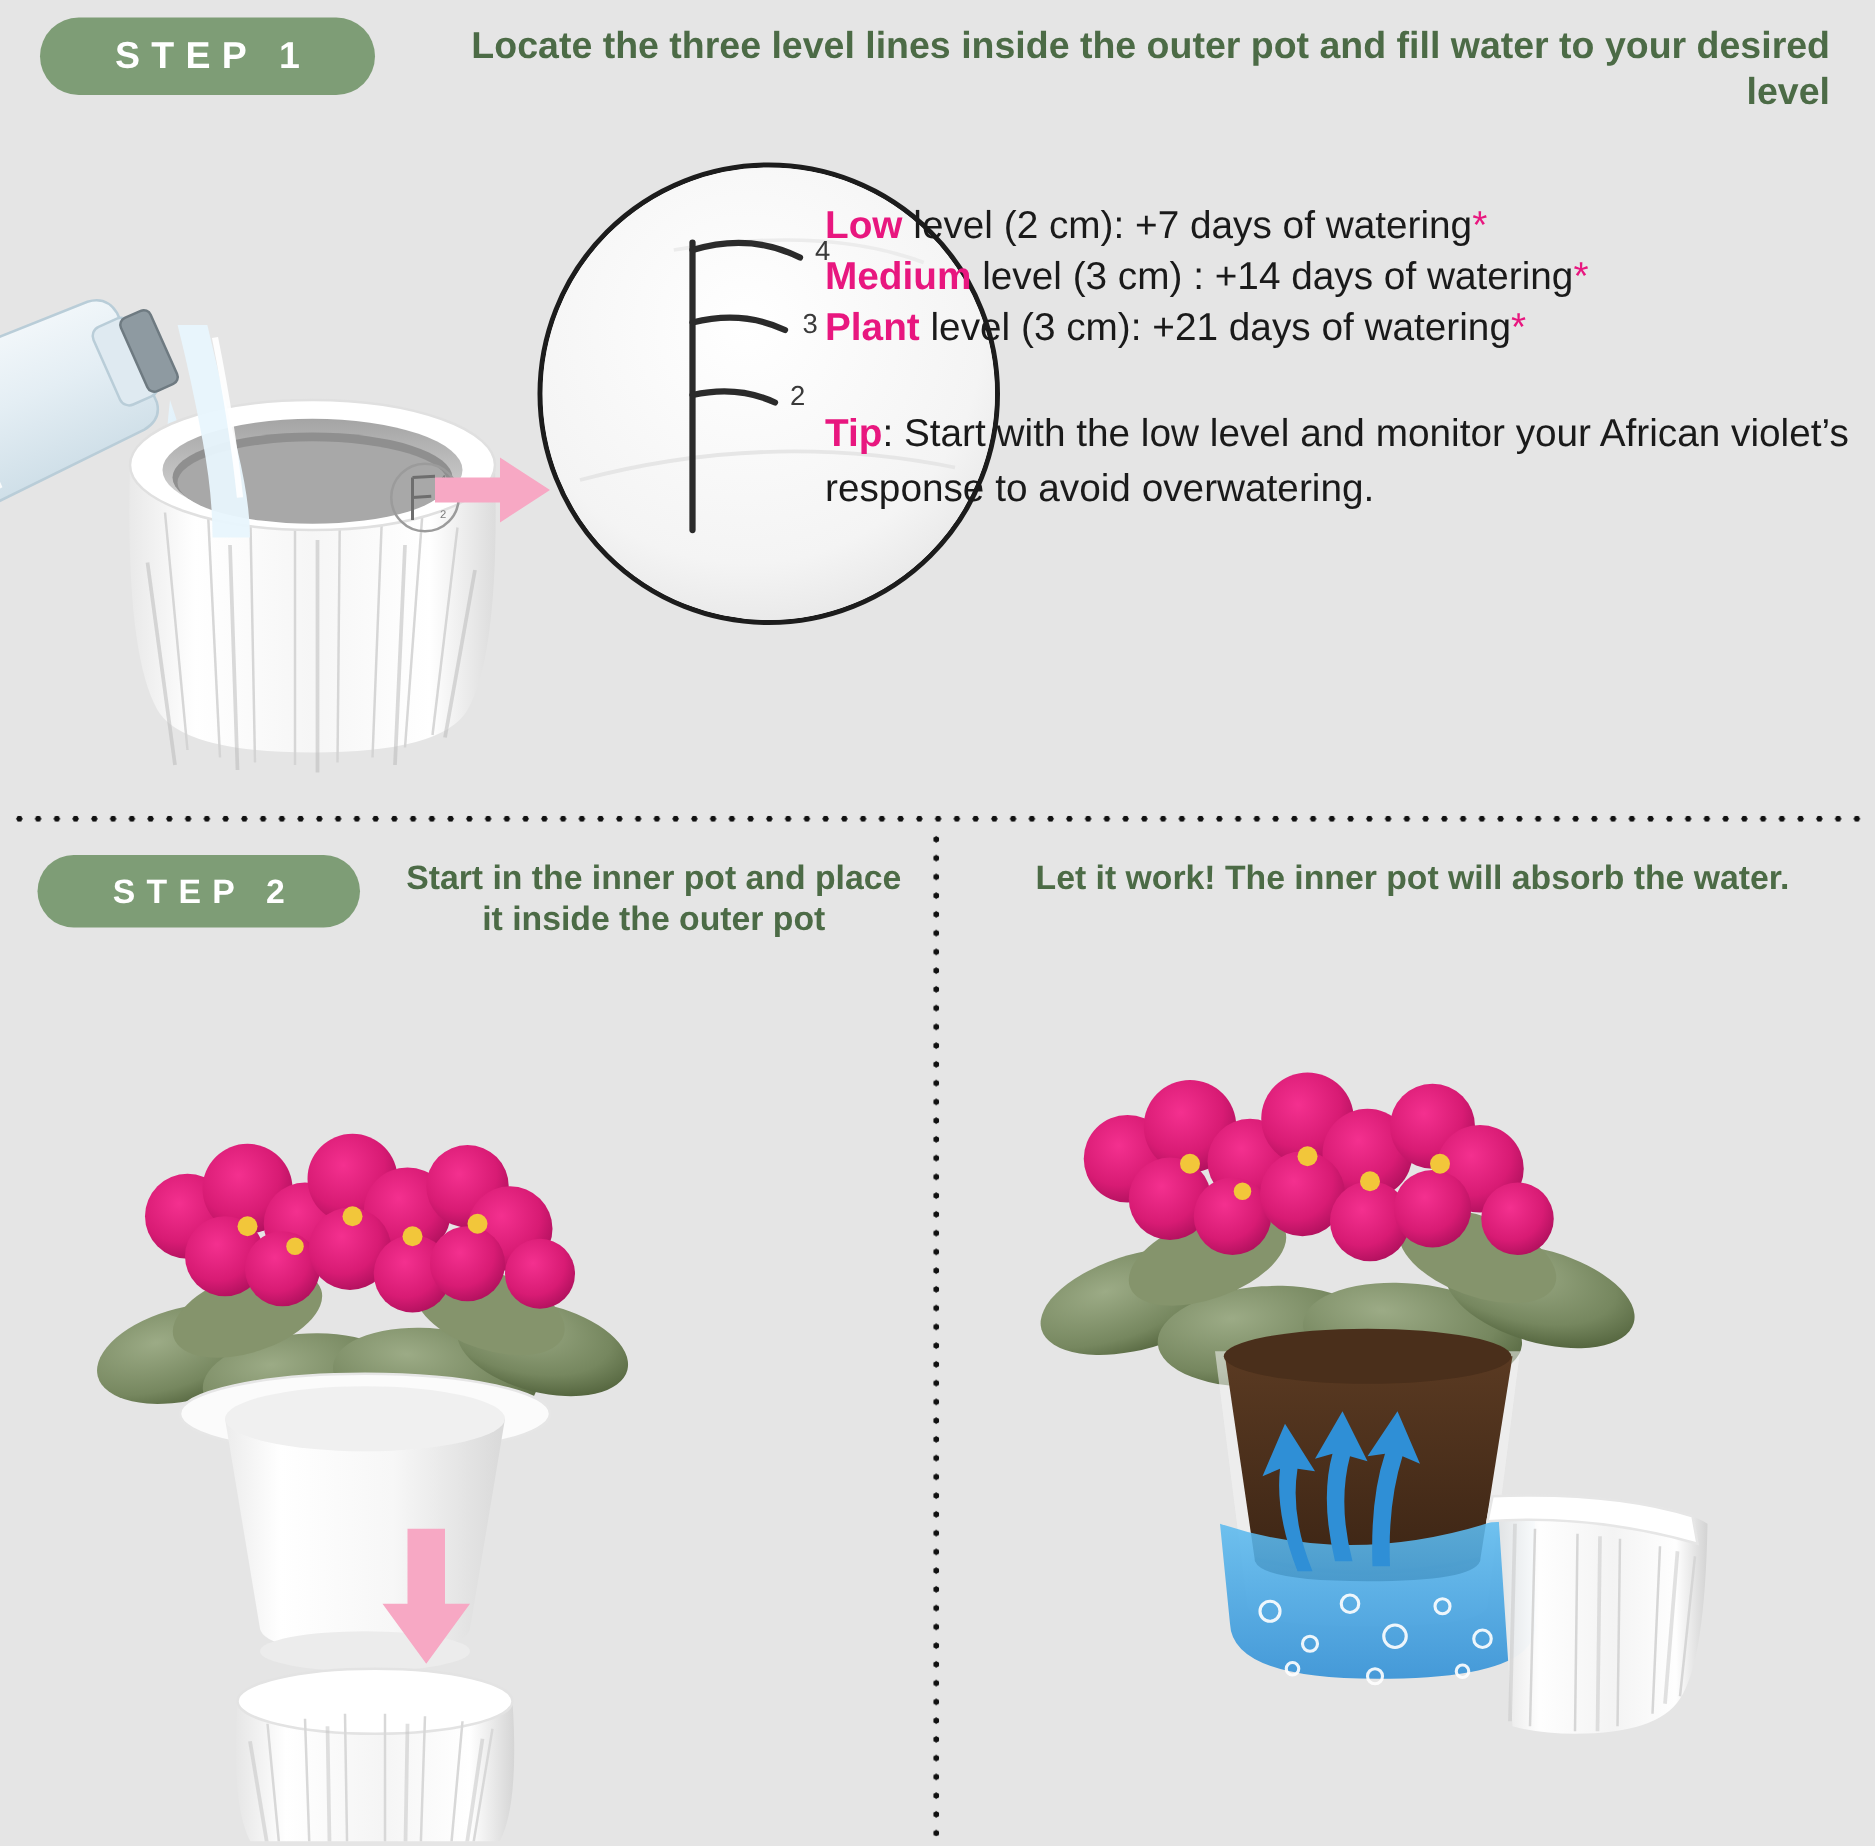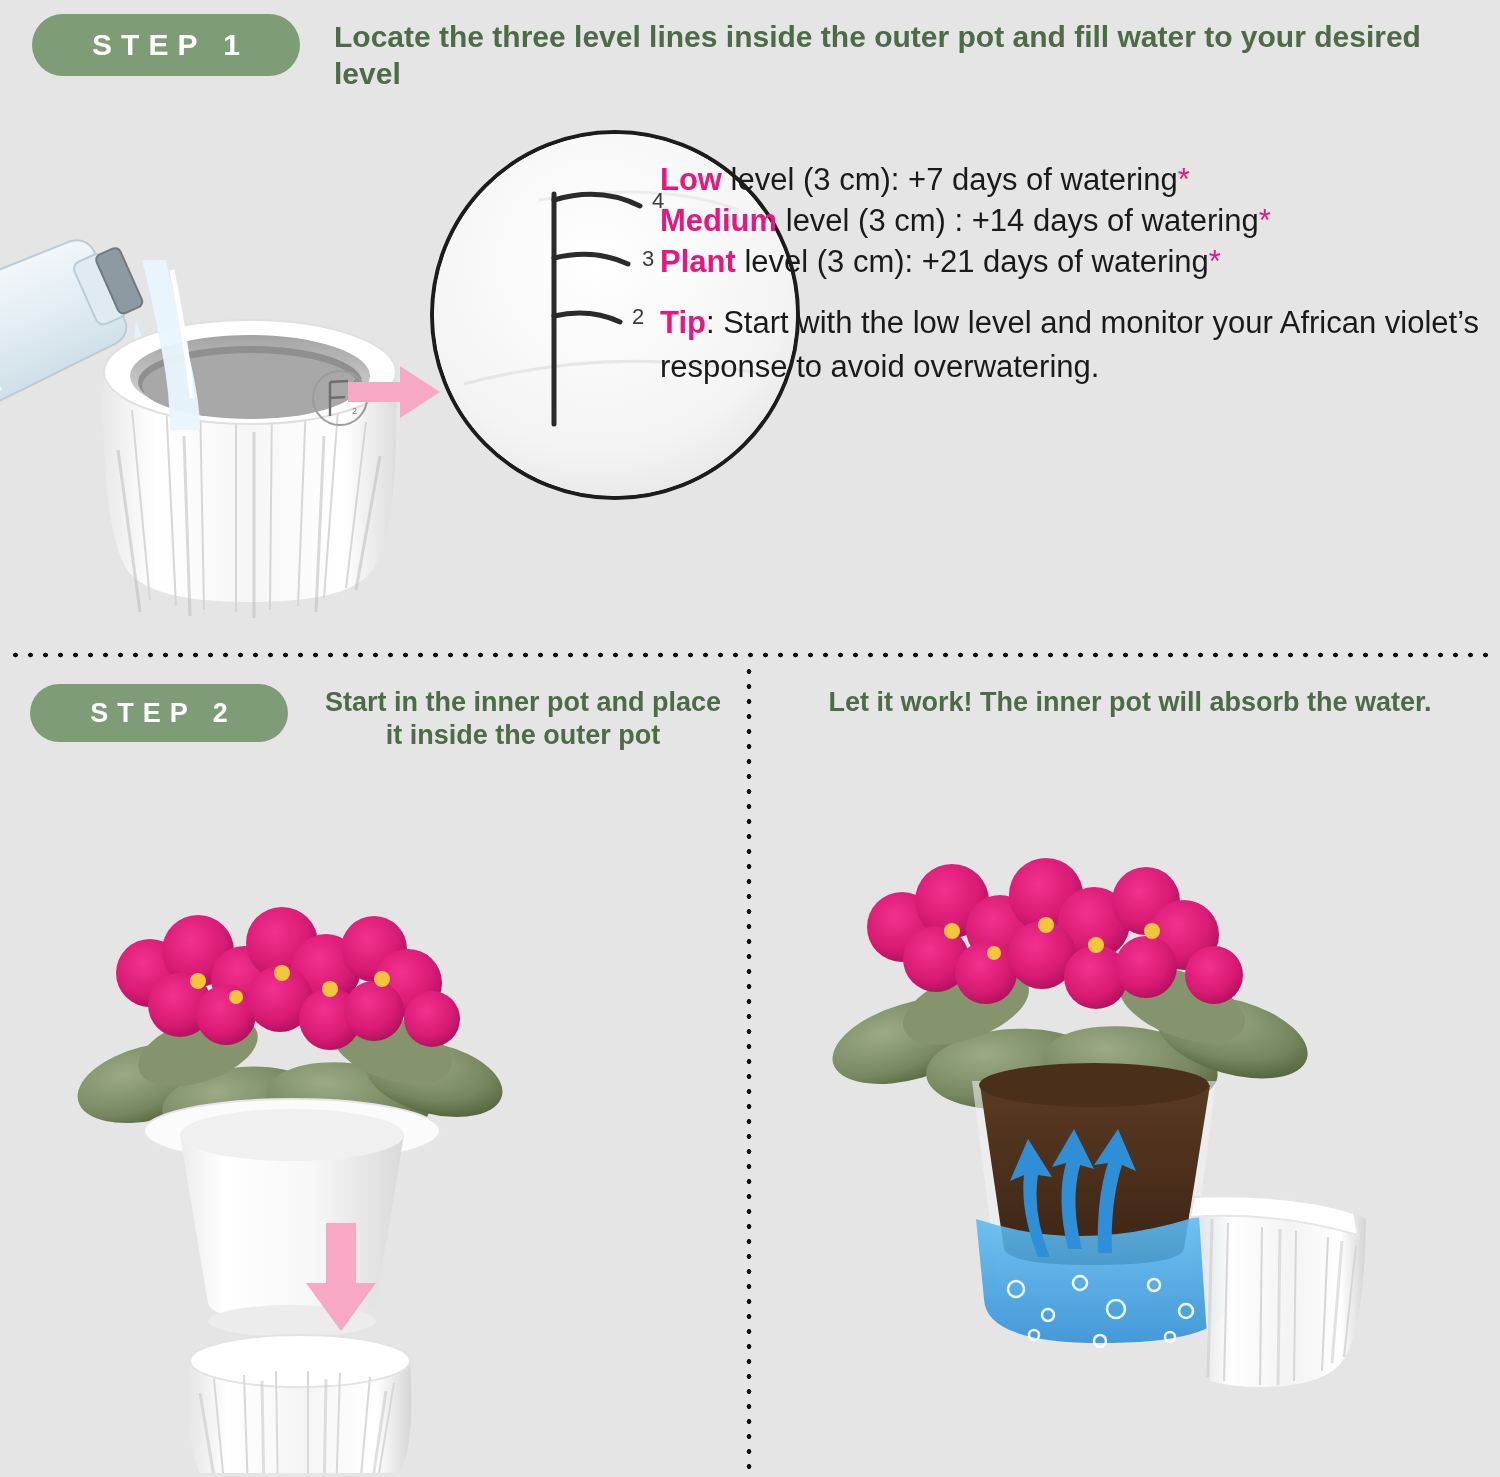--- a/index.html
+++ b/index.html
@@ -30,21 +30,21 @@
     font-weight: bold;
     line-height: 1.24;
   }
 
   
   .s1-header {
     position: absolute; left: 32px; top: 14px;
     width: 1440px;
     display: flex; align-items: flex-start; gap: 34px;
   }
-  .s1-title { font-size: 30px; text-align: left; width: 1130px; padding-top: 4px; }
+  .s1-title { font-size: 30px; text-align: right; width: 1130px; padding-top: 4px; }
 
   .s1-body { position: absolute; left: 0; top: 120px; width: 1500px; height: 520px; }
 
   .bottle-wrap { position: absolute; left: -12px; top: 68px; width: 230px; height: 240px; }
   .pot-wrap { position: absolute; left: 80px; top: 140px; width: 330px; height: 370px; }
 
   .arrow-pink { position:absolute; left: 346px; top: 242px; width: 96px; height: 60px; }
 
   .zoom-circle {
     position: absolute; left: 430px; top: 10px;
@@ -53,21 +53,21 @@
     background: #fdfdfd;
     border: 4px solid #1c1c1c;
     overflow: hidden;
   }
 
   .s1-text { position: absolute; left: 660px; top: 40px; width: 820px; }
   .lvl-line { font-size: 31px; color: #1a1a1a; line-height: 1.32; white-space: nowrap;}
   .lvl-key { color: #e8177f; font-weight: bold; }
   .star { color: #e8177f; }
   .footnote { font-style: italic; font-size: 29px; color:#1a1a1a; line-height: 1.3; margin-top: 2px;}
-  .tip { margin-top: 18px; font-size: 31px; color:#1a1a1a; line-height: 1.42; }
+  .tip { margin-top: 42px; font-size: 31px; color:#1a1a1a; line-height: 1.42; }
   .tip-key { color: #e8177f; font-weight: bold; }
 
   
   .divider-h {
     position: absolute; left: 8px; top: 652px; width: 1484px; height: 6px;
     background-image: radial-gradient(circle, #111 2.3px, transparent 2.6px);
     background-size: 15px 6px; background-repeat: repeat-x;
   }
   .divider-v {
     position: absolute; left: 746px; top: 664px; width: 6px; height: 805px;
@@ -201,21 +201,21 @@
         <path d="M120 124 q40 -10 74 6" stroke="#2b2b2b" stroke-width="5" fill="none" stroke-linecap="round"></path>
         <path d="M120 182 q36 -8 66 6" stroke="#2b2b2b" stroke-width="5" fill="none" stroke-linecap="round"></path>
         <text x="218" y="74" font-size="22" fill="#3a3a3a" font-family="Liberation Sans, sans-serif">4</text>
         <text x="208" y="132" font-size="22" fill="#3a3a3a" font-family="Liberation Sans, sans-serif">3</text>
         <text x="198" y="190" font-size="22" fill="#3a3a3a" font-family="Liberation Sans, sans-serif">2</text>
       </svg>
     </div>
 
     <div class="s1-text">
       <div class="lvl-line">
-        <span class="lvl-key">Low</span><span> level (3 cm): +7 days of watering</span><span class="star">*</span>
+        <span class="lvl-key">Low</span><span> level (2 cm): +7 days of watering</span><span class="star">*</span>
       </div>
       <div class="lvl-line">
         <span class="lvl-key">Medium</span><span> level (3 cm) : +14 days of watering</span><span class="star">*</span>
       </div>
       <div class="lvl-line">
         <span class="lvl-key">Plant</span><span> level (3 cm): +21 days of watering</span><span class="star">*</span>
       </div>
       <div class="tip">
         <span class="tip-key">Tip</span><span>: Start with the low level and monitor your African violet’s response to avoid overwatering.</span>
       </div>

